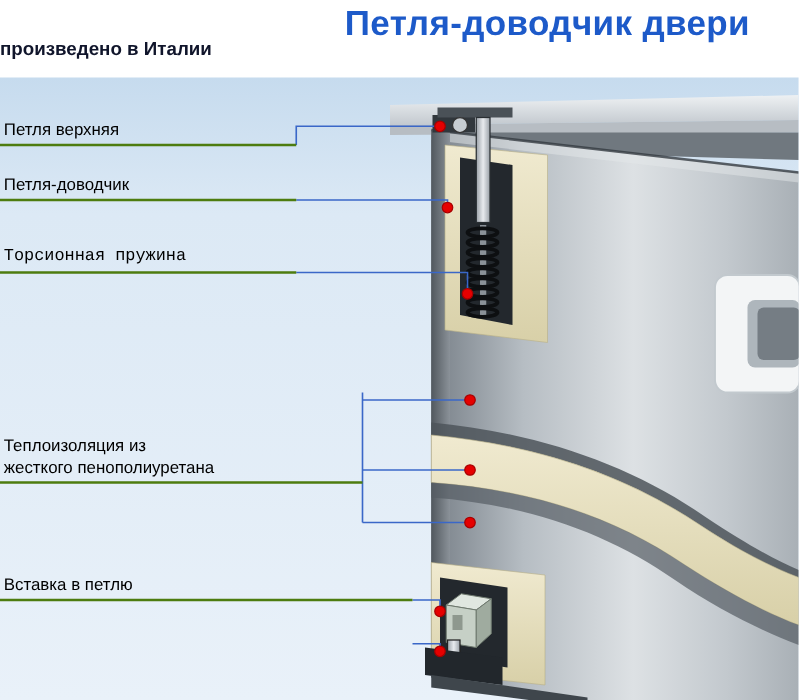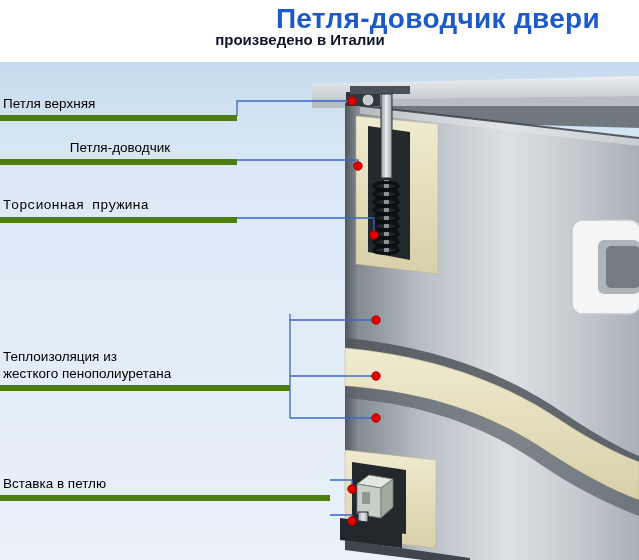--- a/index.html
+++ b/index.html
@@ -3,33 +3,33 @@
 <meta charset="utf-8">
 <style>
   html,body{margin:0;padding:0;}
   body{width:639px;height:560px;position:relative;overflow:hidden;background:#ffffff;
        font-family:"Liberation Sans",sans-serif;}
   .page{position:absolute;inset:0;width:639px;height:560px;}
   .bg{position:absolute;left:0;right:0;top:62px;bottom:0;
       background:linear-gradient(180deg,#c6dbee 0%,#dce9f5 22%,#e9f1f9 100%);}
   .title{position:absolute;top:3px;left:0;width:600px;text-align:right;
          font-size:28px;font-weight:bold;color:#1d5ac9;letter-spacing:.3px;}
-  .subtitle{position:absolute;top:31px;left:0;width:600px;text-align:center;
+  .subtitle{position:absolute;top:31px;left:0;width:600px;text-align:left;
             font-size:15px;font-weight:bold;color:#10152b;}
   svg.diagram{position:absolute;left:0;top:0;}
   .callout{position:absolute;left:0;box-sizing:border-box;z-index:5;
-           border-bottom:6px solid #4d7c0f;padding:0 0 3px 3px;
+           border-bottom:2px solid #4d7c0f;padding:0 0 3px 3px;
            font-size:13.5px;line-height:17px;color:#000;}
   .callout span{display:block;}
   .c1{top:95px;width:237px;}
-  .c2{top:139px;width:237px;text-align:center;}
+  .c2{top:139px;width:237px;}
   .c3{top:197px;width:237px;font-family:Liberation Mono, monospace;}
   .c4{top:293px;width:290px;}
   .c5{top:348px;width:290px;}
-  .c6{top:459px;width:330px;margin-top:16px;}
+  .c6{top:459px;width:330px;}
   .c7{top:494px;width:330px;}
 </style>
 </head>
 <body>
 
 <div class="page">
 
   <div class="bg"></div>
 
   <div class="title">Петля-доводчик двери</div>

